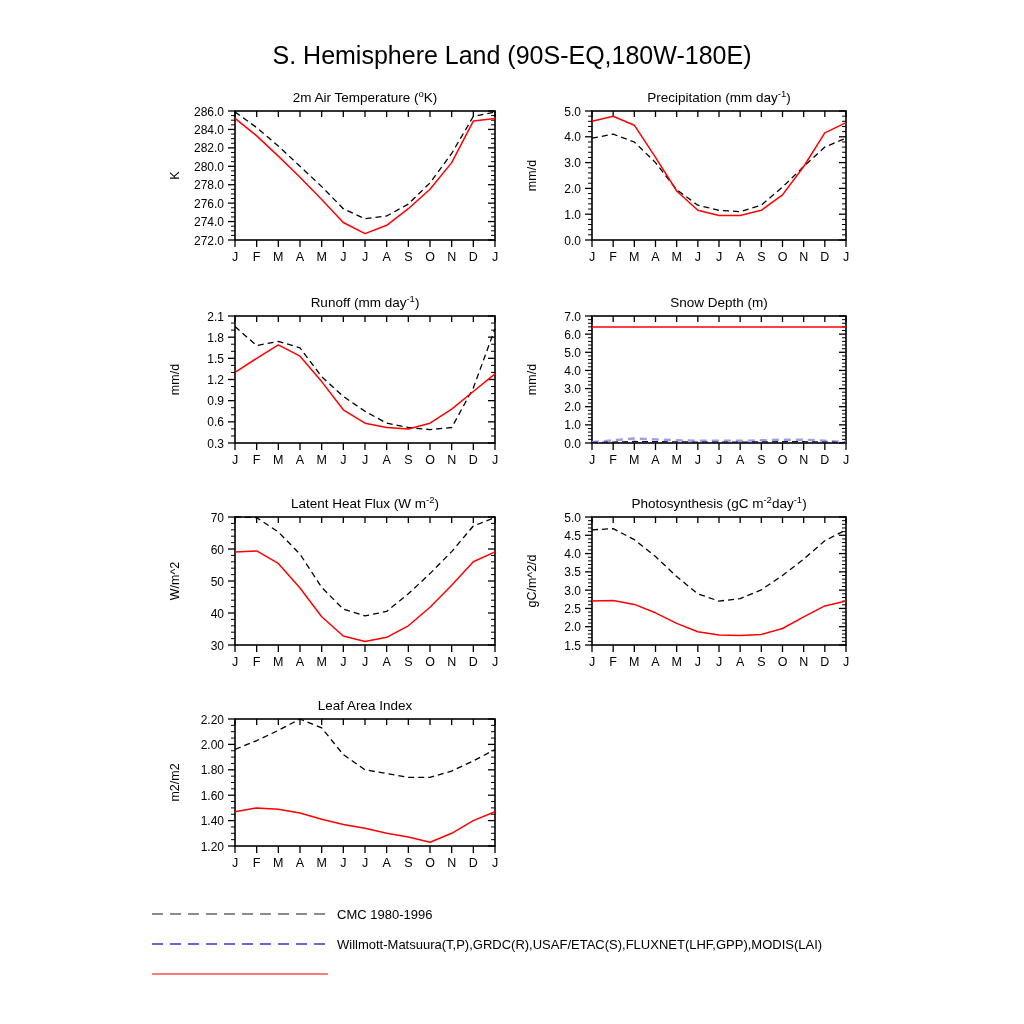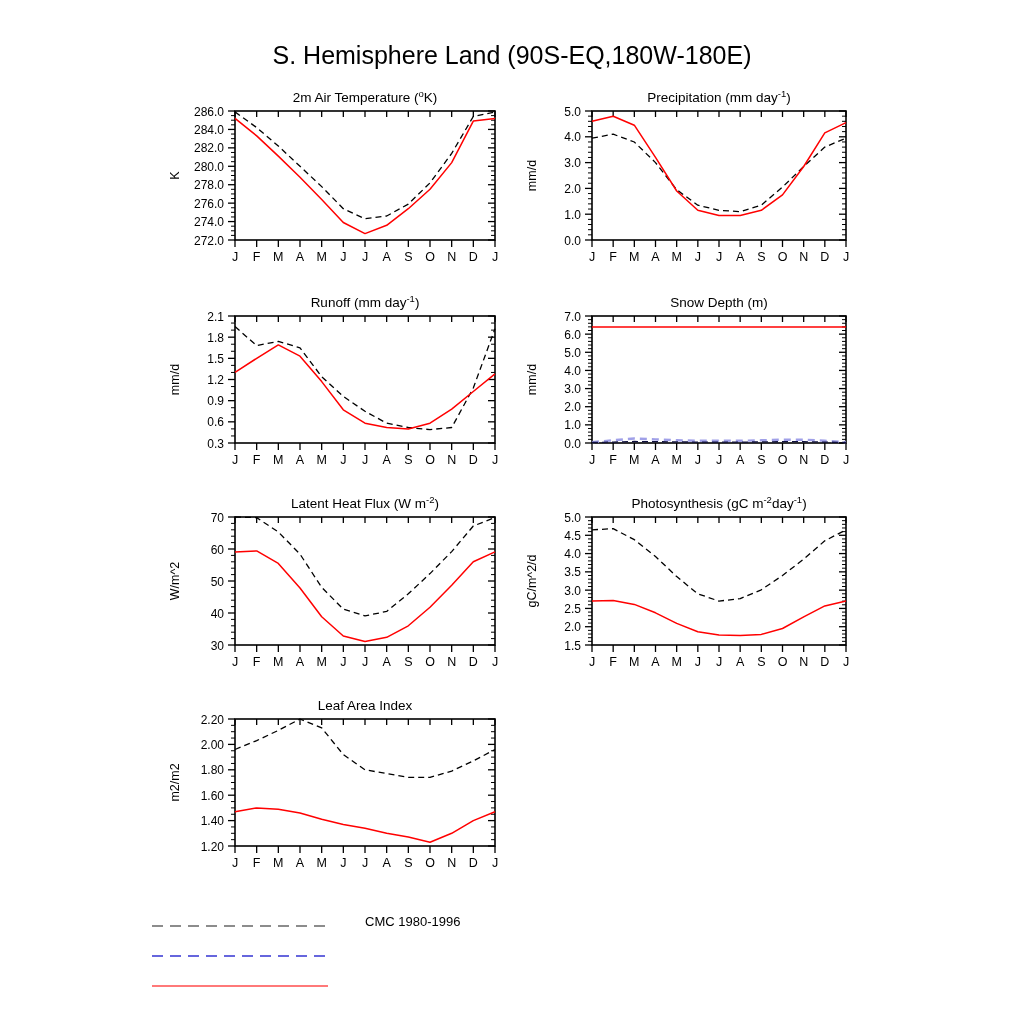--- a/index.html
+++ b/index.html
@@ -7,21 +7,21 @@
           font-family:"Liberation Sans",sans-serif;color:#000;overflow:hidden;margin-top:23px;}
   #main-title{position:absolute;top:18px;left:0;width:1024px;text-align:center;
               font-size:25px;color:#000;}
   svg{overflow:visible;}
   svg text{font-family:"Liberation Sans",sans-serif;fill:#000;}
   .tick{font-size:12px;}
   .mon{font-size:12.5px;}
   .ctitle{font-size:13.5px;}
   .ylab{font-size:12.5px;}
   #legend{position:absolute;left:152px;top:876px;}
-  .lrow{display:flex;align-items:flex-end;height:30px;gap:28px;}
+  .lrow{display:flex;align-items:center;height:30px;}
   .lrow svg{margin-right:9px;flex:0 0 auto;}
   .ltext{font-size:13px;white-space:nowrap;}
 </style>
 </head>
 <body>
 
 <div id="canvas">
   <div id="main-title">S. Hemisphere Land (90S-EQ,180W-180E)</div>
   <div id="charts">
       <svg width="372" height="197" style="position: absolute; left: 143px; top: 58px;">
@@ -790,20 +790,21 @@
     <div class="lrow">
       <svg width="176" height="6">
           <line class="lline" x1="0" y1="3" x2="176" y2="3" stroke="#8c8c8c" stroke-width="2" stroke-dasharray="11,7"></line>
         </svg>
       <span class="ltext">CMC 1980-1996</span>
     </div>
     <div class="lrow">
       <svg width="176" height="6">
           <line class="lline" x1="0" y1="3" x2="176" y2="3" stroke="#6666dd" stroke-width="2" stroke-dasharray="11,7"></line>
         </svg>
+      <span class="ltext">Willmott-Matsuura(T,P),GRDC(R),USAF/ETAC(S),FLUXNET(LHF,GPP),MODIS(LAI)</span>
     </div>
     <div class="lrow">
       <svg width="176" height="6">
           <line class="lline" x1="0" y1="3" x2="176" y2="3" stroke="#ff4d4d" stroke-width="1.4"></line>
         </svg>
     </div>
   </div>
 </div>
 
 </body></html>

